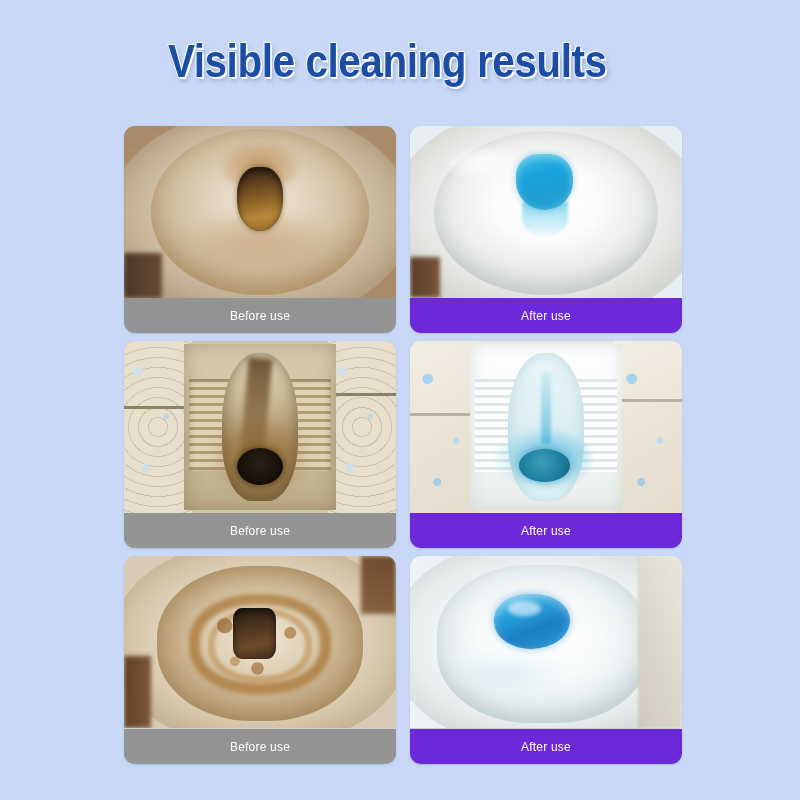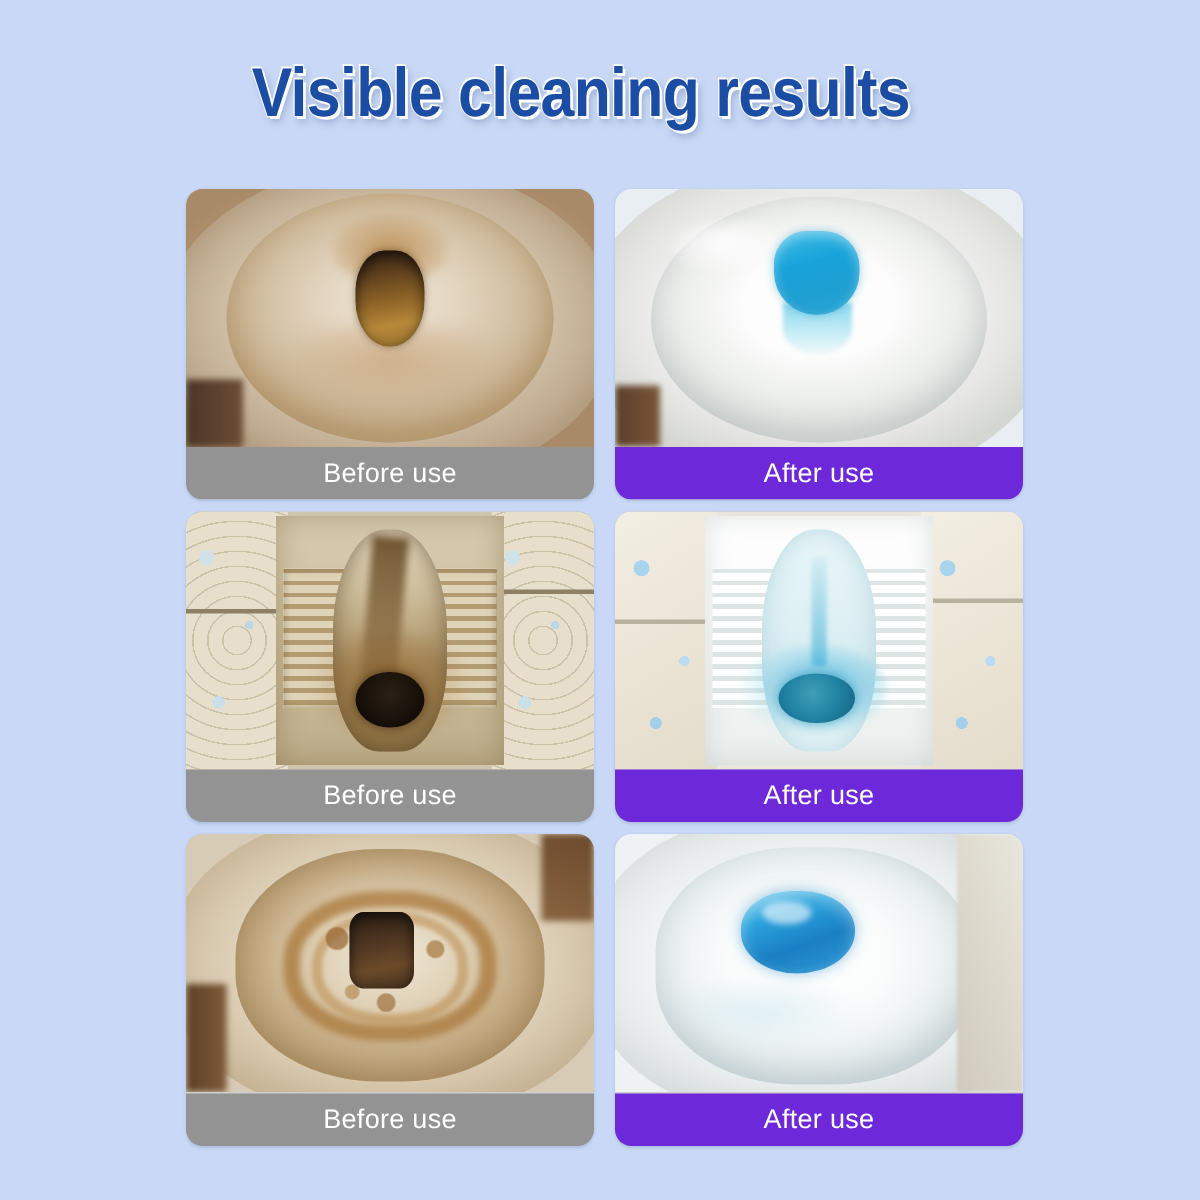--- a/index.html
+++ b/index.html
@@ -68,21 +68,21 @@
   }
 
   .caption {
     position:absolute;
     left:0; right:0; bottom:0;
     height:35px;
     display:flex;
     align-items:center;
     justify-content:center;
     color:#ffffff;
-    font-size:18px;
+    font-size:12px;
     letter-spacing:0.2px;
   }
   .caption.before { background:#939393; }
   .caption.after  { background:#6d28d9; }
 
   
   .scene { position:absolute; inset:0; }
 
   
   .r1b { background:

